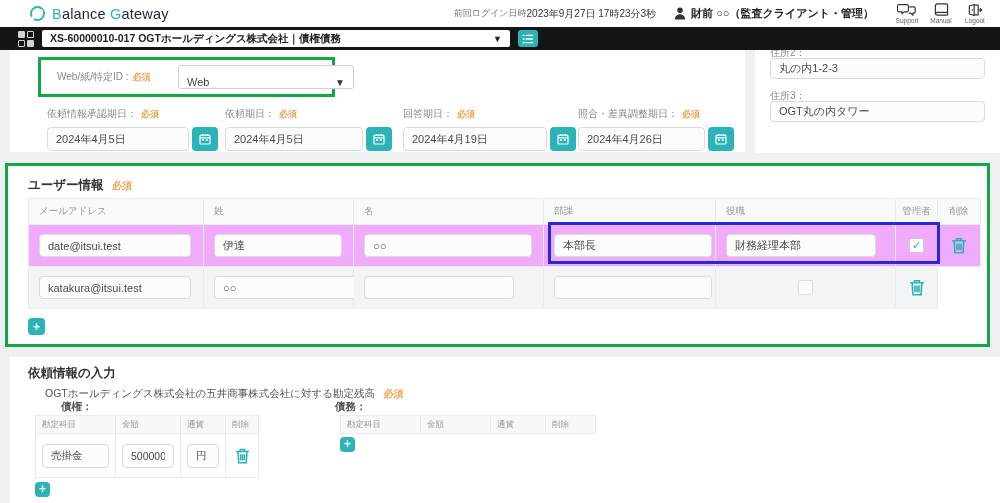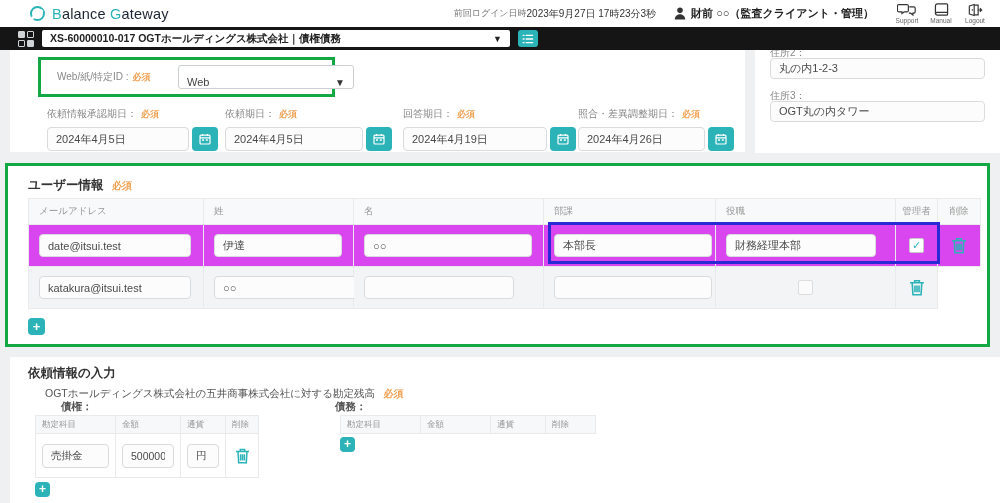--- a/index.html
+++ b/index.html
@@ -57,21 +57,21 @@
   
   .addr-lbl { position:absolute; left:15px; }
   .addr-inp { position:absolute; left:15px; width:215px; height:21px; }
 
   
   .sec-title { font-size:12.5px; font-weight:bold; color:#333; }
   .utable { position:absolute; left:20px; top:32px; width:953px; border-top:1px solid #e8eaeb; border-left:1px solid #e8eaeb; font-size:9.5px; }
   .urow { display:grid; grid-template-columns:175px 150px 190px 172px 180px 42px 43px; }
   .ucell { border-right:1px solid #e8eaeb; border-bottom:1px solid #e8eaeb; display:flex; align-items:center; padding:0 10px; }
   .uhead .ucell { height:26px; background:#f8f9fa; color:#999; }
-  .ubody .ucell { height:42px; background:#d946ef; }
+  .ubody .ucell { height:42px; background:#f0abfc; }
   .ubody.dim .ucell { background:#f3f4f5; }
   .ucell.center { justify-content:center; padding:0; }
   .ucell .inp { height:23px; }
   .chk { width:15px; height:15px; border:1px solid #ccc; border-radius:2px; background:#fff; display:flex; align-items:center; justify-content:center; font-size:11px; color:#2bb3b8; font-weight:bold; cursor:pointer; }
   .chk.off { background:#fbfbfb; border-color:#ddd; }
   .trash-btn { background:none; border:none; cursor:pointer; display:flex; align-items:center; justify-content:center; }
   .add-btn { position:absolute; width:17px; height:17px; background:#2bb3b8; border:none; border-radius:4px; color:#fff; font-size:13px; line-height:15px; font-weight:bold; cursor:pointer; display:flex; align-items:center; justify-content:center; padding:0; }
 
   
   .blue-box { position:absolute; left:540px; top:56px; width:392px; height:42px; border:3px solid #2a2ad4; pointer-events:none; z-index:4; }

